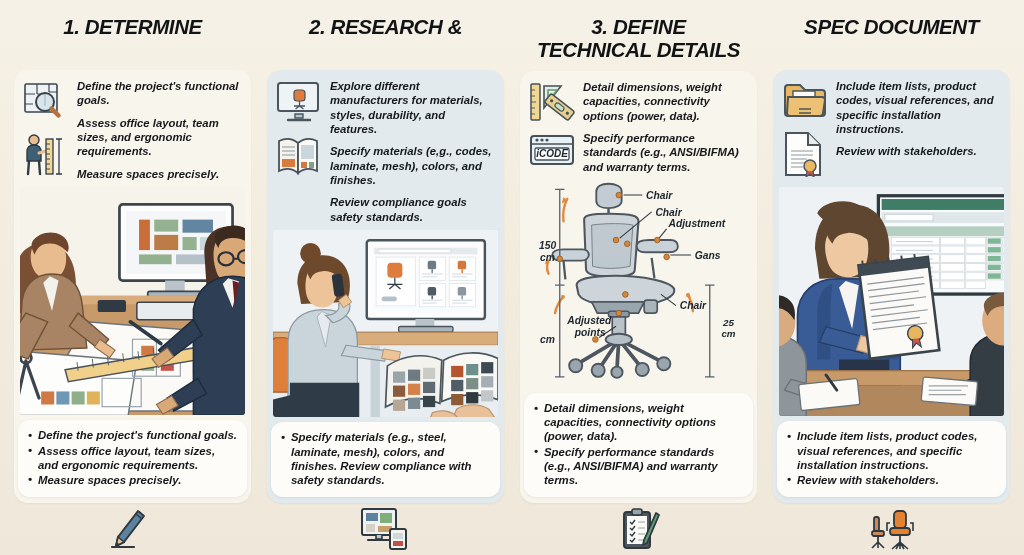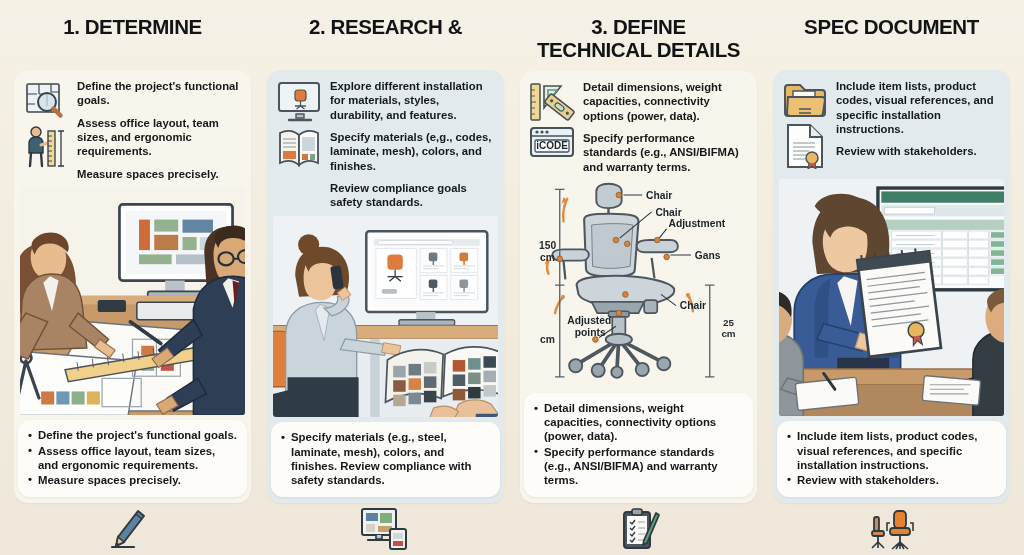--- a/index.html
+++ b/index.html
@@ -16,20 +16,21 @@
     color: #15171a;
   }
 
   #board {
     width: 1024px;
     height: 555px;
     position: relative;
     background: linear-gradient(180deg, #f6f1e6 0%, #f1ebdd 60%, #efe8da 100%);
     display: flex;
     flex-direction: column;
+    font-style: italic;
   }
 
   .columns {
     flex: 1 1 auto;
     display: flex;
     gap: 0px;
     padding: 10px 6px 0 6px;
     min-height: 0;
   }
 
@@ -72,21 +73,21 @@
   .icon-rows {
     display: flex;
     padding: 9px 10px 4px 9px;
     gap: 8px;
   }
   .icon-stack {
     width: 46px;
     flex: 0 0 46px;
     display: flex;
     flex-direction: column;
-    align-items: center;
+    gap: 8px;
     padding-top: 2px;
   }
   .txt-stack {
     flex: 1 1 auto;
     display: flex;
     flex-direction: column;
     gap: 8px;
     min-width: 0;
   }
   .txt-stack p {
@@ -310,21 +311,21 @@
                   <path d="M6 12h13M6 16h13M6 20h13"></path>
                 </g>
                 <rect x="6" y="24" width="13" height="8" fill="#d97a3f"></rect>
                 <rect x="25" y="10" width="13" height="14" fill="#cbd6dc"></rect>
                 <rect x="25" y="27" width="6" height="6" fill="#cf7a45"></rect>
                 <rect x="33" y="27" width="5" height="6" fill="#7fa386"></rect>
               </svg>
             </span>
           </div>
           <div class="txt-stack">
-            <p>Explore different installation for materials, styles, durability, and features.</p>
+            <p>Explore different manufacturers for materials, styles, durability, and features.</p>
             <p>Specify materials (e,g., codes, laminate, mesh), colors, and finishes.</p>
             <p>Review compliance goals safety standards.</p>
           </div>
         </div>
 
         <div class="illus">
           <svg viewBox="0 0 240 210" preserveAspectRatio="xMidYMid slice">
             <rect width="240" height="210" fill="#eef2f4"></rect>
 
             <rect x="100" y="16" width="126" height="84" rx="3" fill="#fdfdfd" stroke="#49545d" stroke-width="2.6"></rect>

